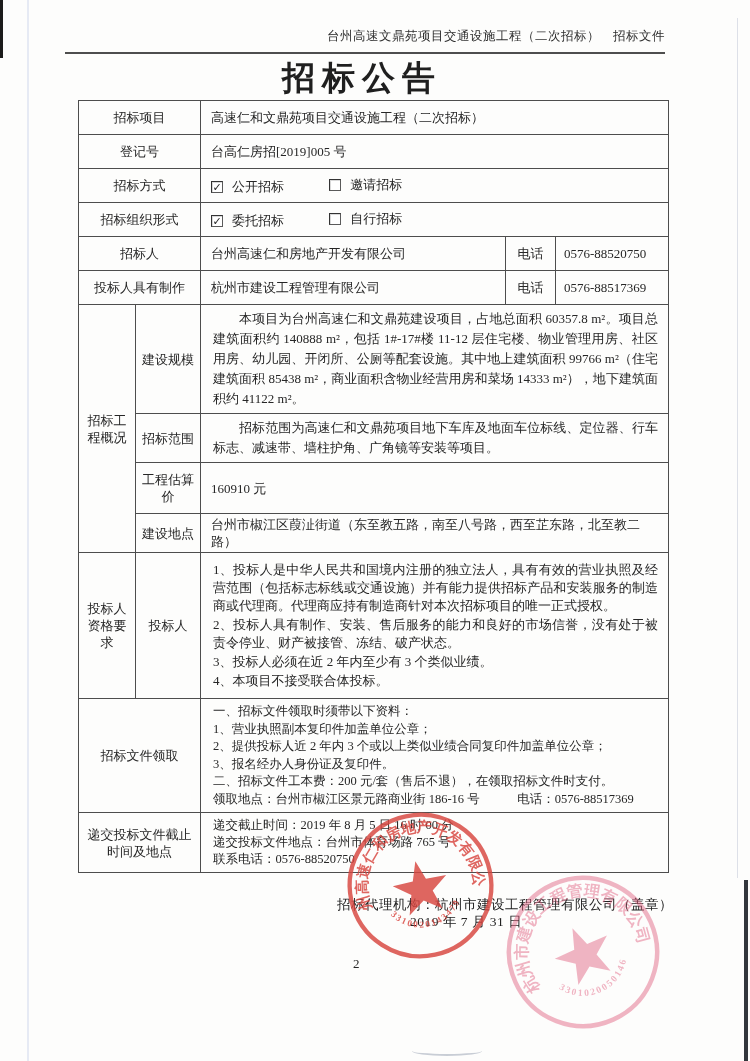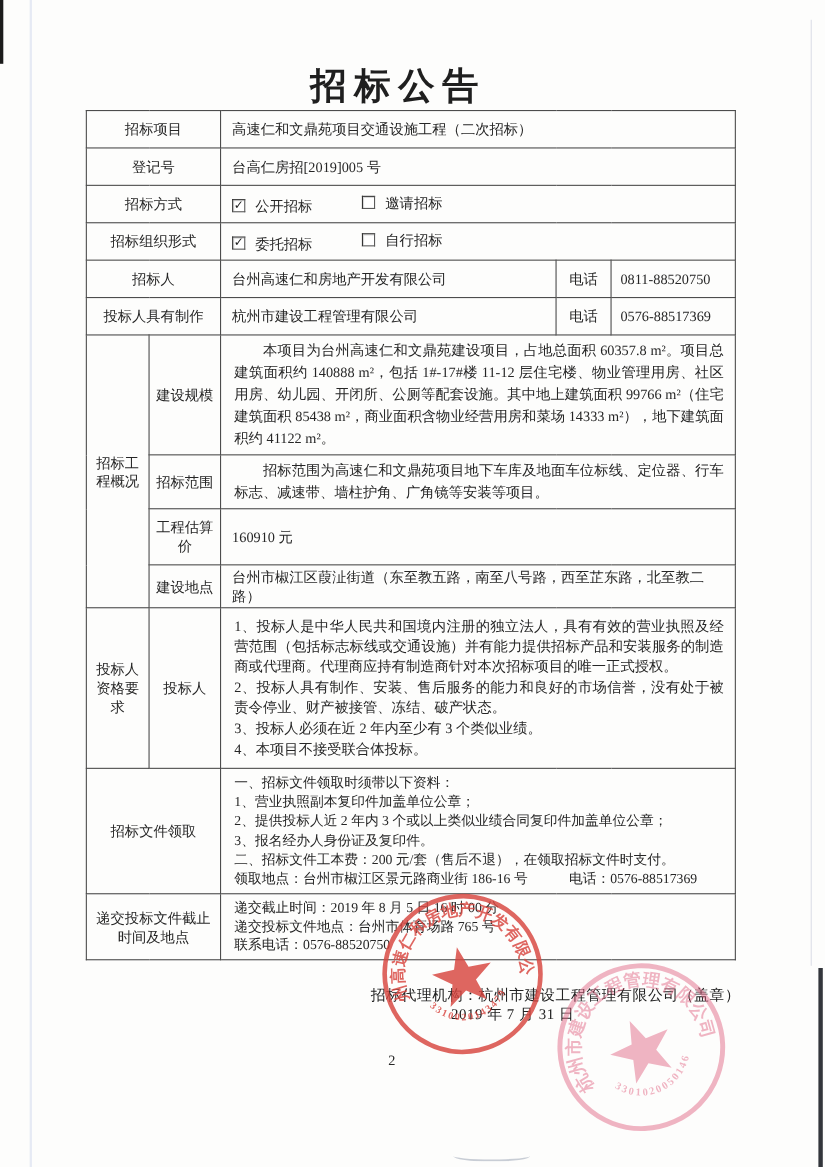--- a/index.html
+++ b/index.html
@@ -63,20 +63,21 @@
 <body>
 
 <div class="page">
 
   <div class="edge-left-top"></div>
   <div class="scan-line-left"></div>
   <div class="edge-right-faint"></div>
   <div class="edge-right-bottom"></div>
   <div class="bottom-smudge"></div>
 
+  <div class="header">台州高速文鼎苑项目交通设施工程（二次招标）　招标文件</div>
   <div class="title">招标公告</div>
 
   <table class="doc">
     <colgroup>
       <col style="width:57px">
         <col style="width:65px">
         <col style="width:305px">
         <col style="width:50px">
         <col style="width:113px">
     </colgroup>
@@ -112,21 +113,21 @@
         <span class="cb-group">
               <span class="cb"></span>
               <span>自行招标</span>
             </span>
       </td>
     </tr>
     <tr style="height:33px">
       <td colspan="2" class="lbl">招标人</td>
       <td class="val">台州高速仁和房地产开发有限公司</td>
       <td class="tel-l">电话</td>
-      <td class="tel-v">0811-88520750</td>
+      <td class="tel-v">0576-88520750</td>
     </tr>
     <tr style="height:33px">
       <td colspan="2" class="lbl">投标人具有制作</td>
       <td class="val">杭州市建设工程管理有限公司</td>
       <td class="tel-l">电话</td>
       <td class="tel-v">0576-88517369</td>
     </tr>
     <tr style="height:100px">
       <td rowspan="4" class="lbl">招标工程概况</td>
       <td class="lbl">建设规模</td>

